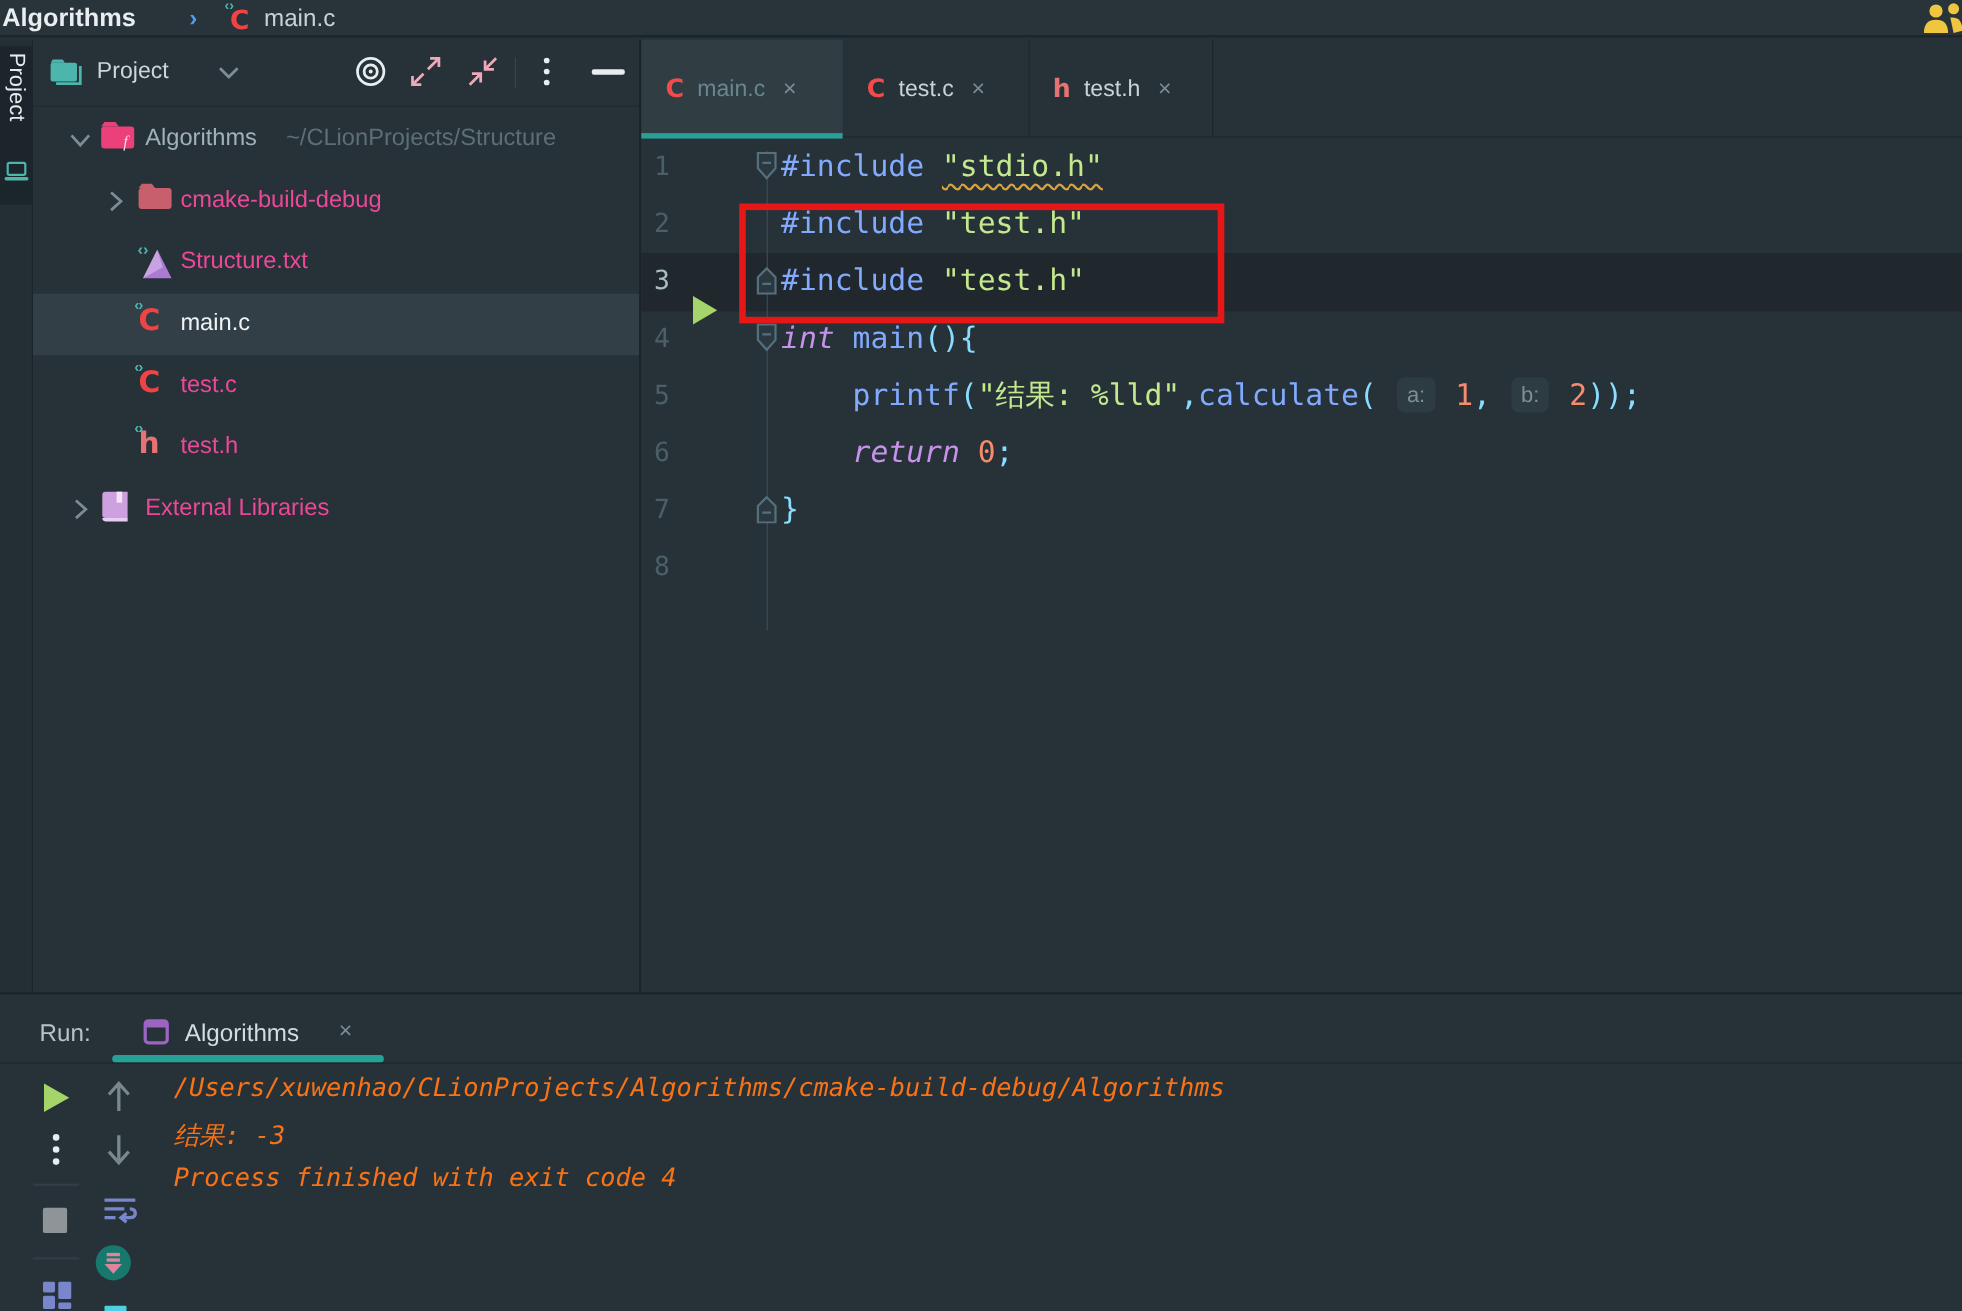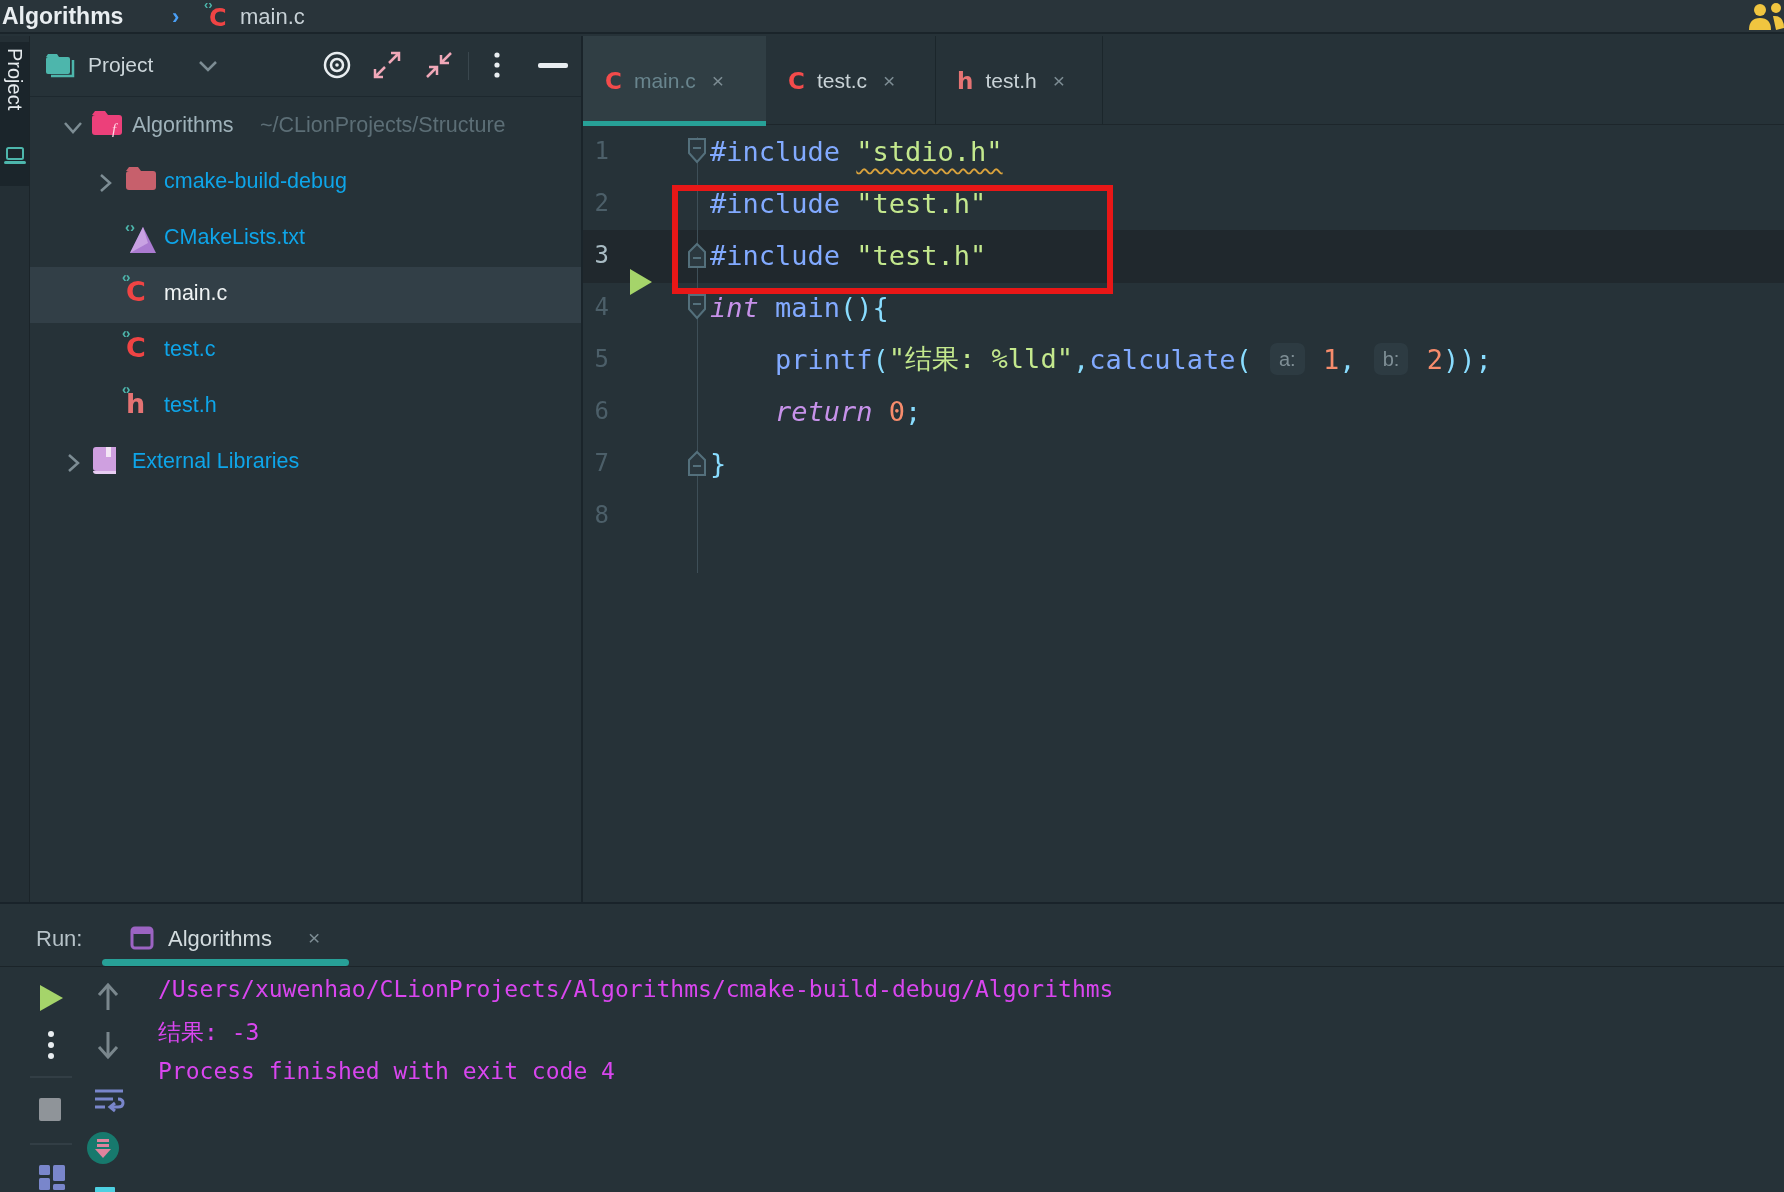--- a/index.html
+++ b/index.html
@@ -27,21 +27,21 @@
 
   
   #sidebar { position:absolute; left:30px; top:36px; width:553px; height:866px;
              background:#263238; border-right:2px solid #1a242a; overflow:hidden; }
   #side-header { position:absolute; left:0; top:0; width:100%; height:61px; border-bottom:1px solid #1d282e; }
   #side-header .title { position:absolute; left:58px; top:17px; font-size:21px; color:#ccd6da; }
   .hdr-ico { position:absolute; top:16px; }
   #tree { position:absolute; left:0; top:62px; width:100%; height:780px; }
   .trow { position:absolute; left:0; width:553px; height:56px; }
   .trow.selected { background:#323f47; }
-  .trow .lbl { position:absolute; top:14px; font-size:21.5px; color:#0ea5e9; white-space:nowrap; }
+  .trow .lbl { position:absolute; top:14px; font-size:21.5px; color:#ec4899; white-space:nowrap; }
   .trow.selected .lbl { color:#eff3f4; }
   .trow .lbl.title0 { color:#9fb2ba; }
   .trow .path { position:absolute; top:14px; font-size:21.5px; color:#5c6e76; white-space:nowrap; }
   .chev { position:absolute; top:17px; width:22px; height:22px; }
   .ficon { position:absolute; top:8px; width:36px; height:38px; }
   .ficon .brk { position:absolute; left:-2px; top:-6px; color:#4db6ac; font-size:14px; font-weight:bold; letter-spacing:-1px; }
   .ficon .glyph { position:absolute; left:2px; top:2px; font-family:"DejaVu Sans", sans-serif; font-weight:800; font-size:27px; line-height:30px; }
 
   
   #editor { position:absolute; left:583px; top:36px; width:1201px; height:866px; background:#263238; }
@@ -76,21 +76,21 @@
 
   
   #runpanel { position:absolute; left:0; top:902px; width:1784px; height:290px;
               background:#263238; border-top:2px solid #19232a; }
   #run-label { position:absolute; left:36px; top:22px; font-size:22px; color:#b6c2c8; }
   #run-tab { position:absolute; left:102px; top:0; width:247px; height:60px; }
   #run-tab .rlbl { position:absolute; left:66px; top:22px; font-size:22px; color:#d3dcdf; }
   #run-tab .close { position:absolute; left:206px; top:22px; color:#7d8d94; font-size:21px; }
   #run-underline { position:absolute; left:102px; top:55px; width:247px; height:7px; border-radius:4px; background:#27a097; }
   #run-sep { position:absolute; left:0; top:62px; width:1784px; height:1px; background:#1b2429; }
-  .conline { position:absolute; left:158px; font-family:"DejaVu Sans Mono", monospace; font-size:23px; color:#d946ef; white-space:pre; }
+  .conline { position:absolute; left:158px; font-family:"DejaVu Sans Mono", monospace; font-size:23px; color:#f97316; white-space:pre;font-style:italic; }
   .rp-ico { position:absolute; }
   .divline { position:absolute; width:42px; height:2px; background:#323e45; }
 
   svg { display:block; }
 </style>
 </head>
 <body>
 
 <div id="topbar">
   <span class="crumb-title">Algorithms</span>
@@ -201,21 +201,21 @@
         <span class="lbl" style="left:134px">cmake-build-debug</span>
       </div>
       <div class="trow" style="top: 113px;">
         <span class="ficon" style="left:94px">
           <svg width="38" height="40" viewBox="0 0 38 40">
             <text x="1" y="13" font-size="15" font-weight="bold" fill="#4db6ac">‹›</text>
             <path d="M19 8 L32 34 L6 34 Z" fill="#ab7bd1"></path>
             <path d="M19 8 L24 24 L6 34 Z" fill="#c9a2e3"></path>
           </svg>
         </span>
-        <span class="lbl" style="left:134px">CMakeLists.txt</span>
+        <span class="lbl" style="left:134px">Structure.txt</span>
       </div>
       <div class="trow selected" style="top: 169px;">
         <span class="ficon" style="left:94px">
           <span class="brk">‹›</span>
           <span class="glyph" style="color:#ef4444">C</span>
         </span>
         <span class="lbl" style="left:134px">main.c</span>
       </div>
       <div class="trow" style="top: 225px;">
         <span class="ficon" style="left:94px">

